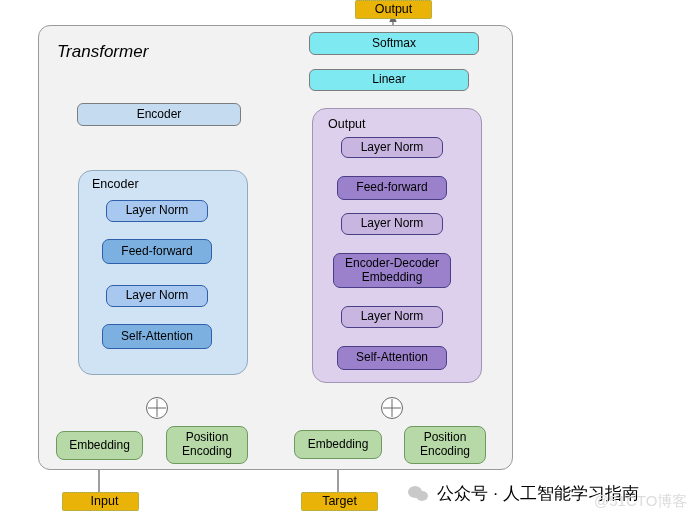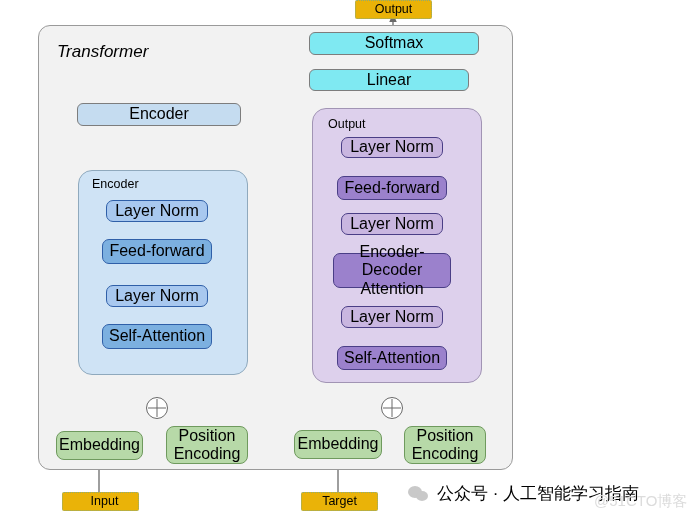--- a/index.html
+++ b/index.html
@@ -54,21 +54,21 @@
   }
 
   
   .node {
     position: absolute;
     box-sizing: border-box;
     display: flex;
     align-items: center;
     justify-content: center;
     text-align: center;
-    font-size: 16px;
+    font-size: 12px;
     line-height: 1.15;
     color: #000;
     border-radius: 7px;
     border: 1px solid #6a6a6a;
     white-space: pre-line;
   }
   .n-encoder-top {
     background: #c5dcf0;
     border: 1px solid #7d7d7d;
     border-radius: 6px;
@@ -248,21 +248,21 @@
   <div class="node n-layernorm-enc" style="left:106px; top:285px; width:102px; height:22px;">Layer Norm</div>
   <div class="node n-sub-enc" style="left:102px; top:324px; width:110px; height:25px;">Self-Attention</div>
 
   <div class="container-box decoder-group" style="left:312px; top:108px; width:170px; height:275px;"></div>
   <div class="container-title" style="left:328px; top:117px;">Output</div>
 
   <div class="node n-layernorm-dec" style="left:341px; top:137px; width:102px; height:21px;">Layer Norm</div>
   <div class="node n-sub-dec" style="left:337px; top:176px; width:110px; height:24px;">Feed-forward</div>
   <div class="node n-layernorm-dec" style="left:341px; top:213px; width:102px; height:22px;">Layer Norm</div>
   <div class="node n-sub-dec" style="left:333px; top:253px; width:118px; height:35px;">Encoder-Decoder
-Attention</div>
+Embedding</div>
   <div class="node n-layernorm-dec" style="left:341px; top:306px; width:102px; height:22px;">Layer Norm</div>
   <div class="node n-sub-dec" style="left:337px; top:346px; width:110px; height:24px;">Self-Attention</div>
 
   <div class="plus-op" style="left:146px; top:397px;"></div>
   <div class="plus-op" style="left:381px; top:397px;"></div>
 
   <div class="node n-green" style="left:56px; top:431px; width:87px; height:29px;">Embedding</div>
   <div class="node n-green" style="left:166px; top:426px; width:82px; height:38px;">Position
 Encoding</div>
 

